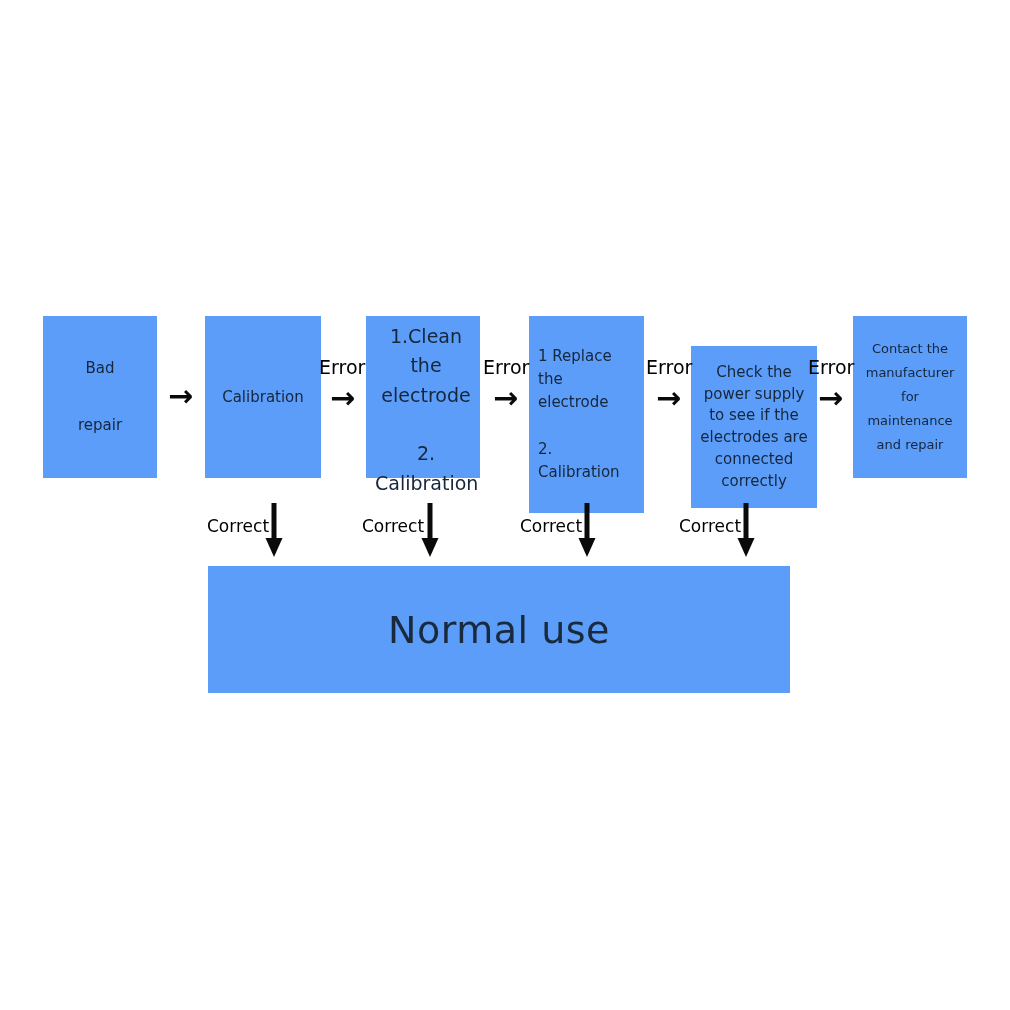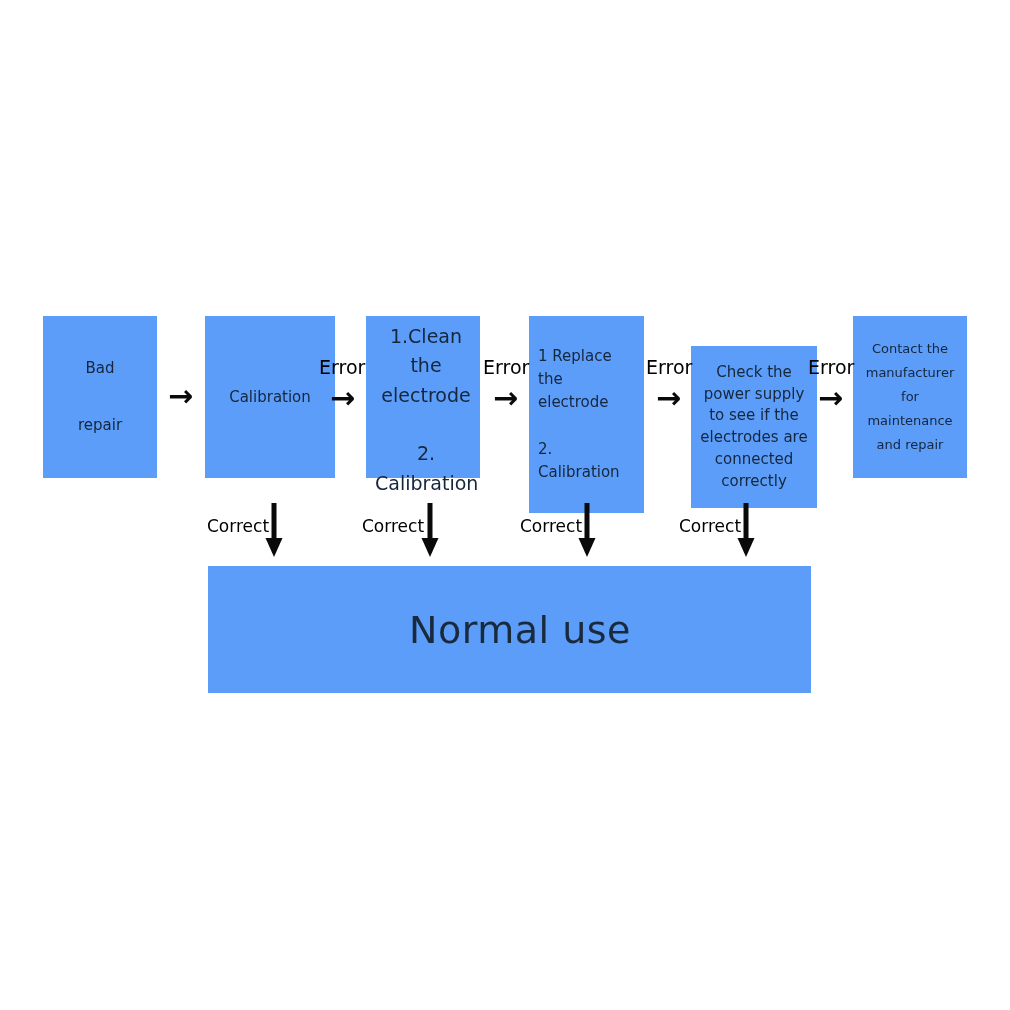--- a/index.html
+++ b/index.html
@@ -54,39 +54,38 @@
   .arrow-down svg {
     display: block;
   }
   .normal-bar {
     position: absolute;
     background: #5B9DF9;
     display: flex;
     align-items: center;
     justify-content: center;
     color: #1a2a3d;
-    padding-left: 21px;
   }
   .normal-bar span {
     font-size: 38px;
     letter-spacing: 0.5px;
   }
 </style>
 </head>
 <body>
 
 <div id="canvas">
 
   <div class="node" style="left:43px; top:316px; width:114px; height:162px;">
     <div class="node-text" style="font-size:15px; line-height:1.9;">Bad
 
 repair</div>
   </div>
 
-  <div class="node" style="left:205px; top:316px; width:130px; height:162px;">
+  <div class="node" style="left:205px; top:316px; width:116px; height:162px;">
     <div class="node-text" style="font-size:15px; line-height:1.4;">Calibration</div>
   </div>
 
   <div class="node" style="left:366px; top:316px; width:114px; height:162px; justify-content:flex-start;">
     <div class="node-text" style="font-size:19px; line-height:1.55; text-align:center; padding-left:3px;margin-top:26px;">1.Clean the
 electrode
 
 2. Calibration</div>
   </div>
 

